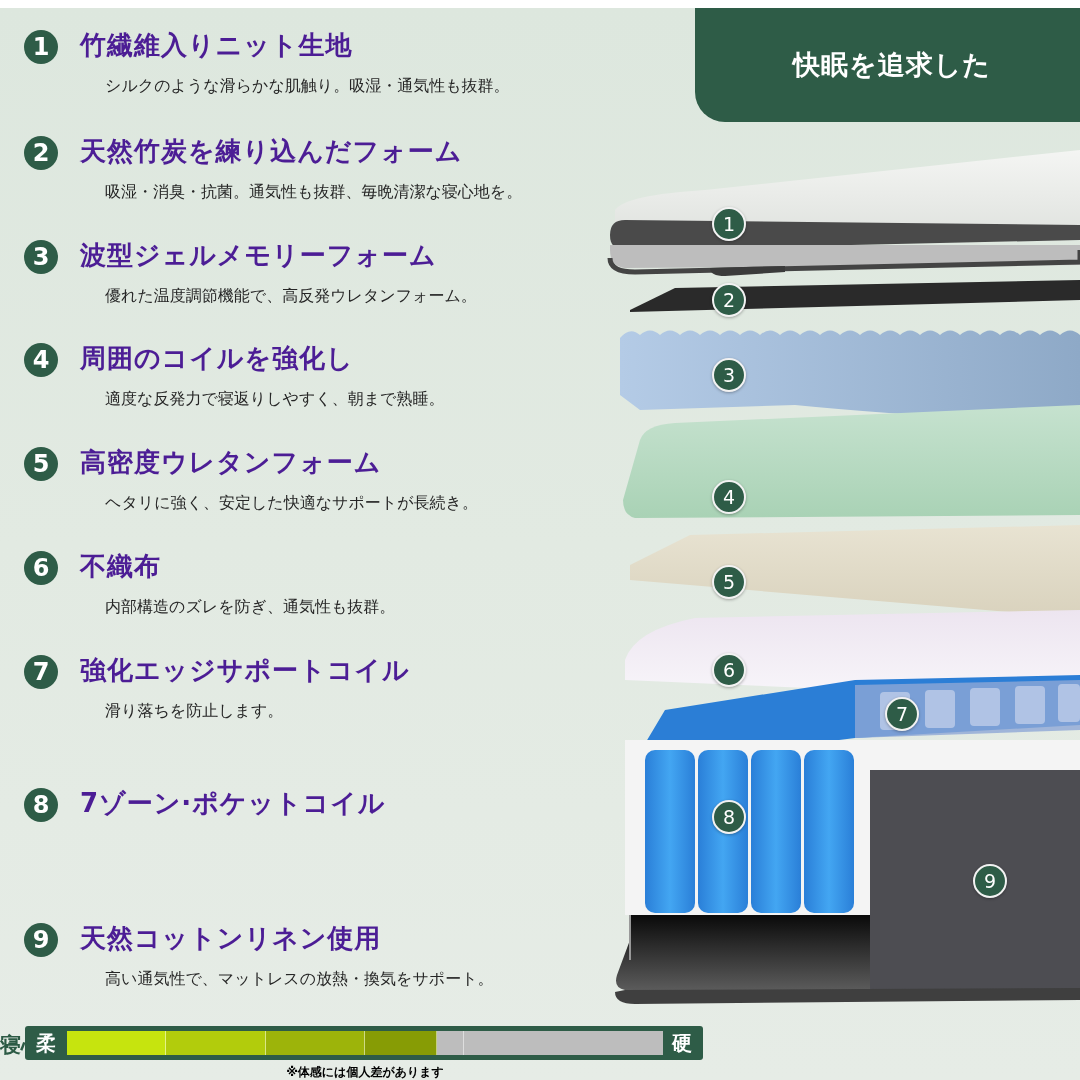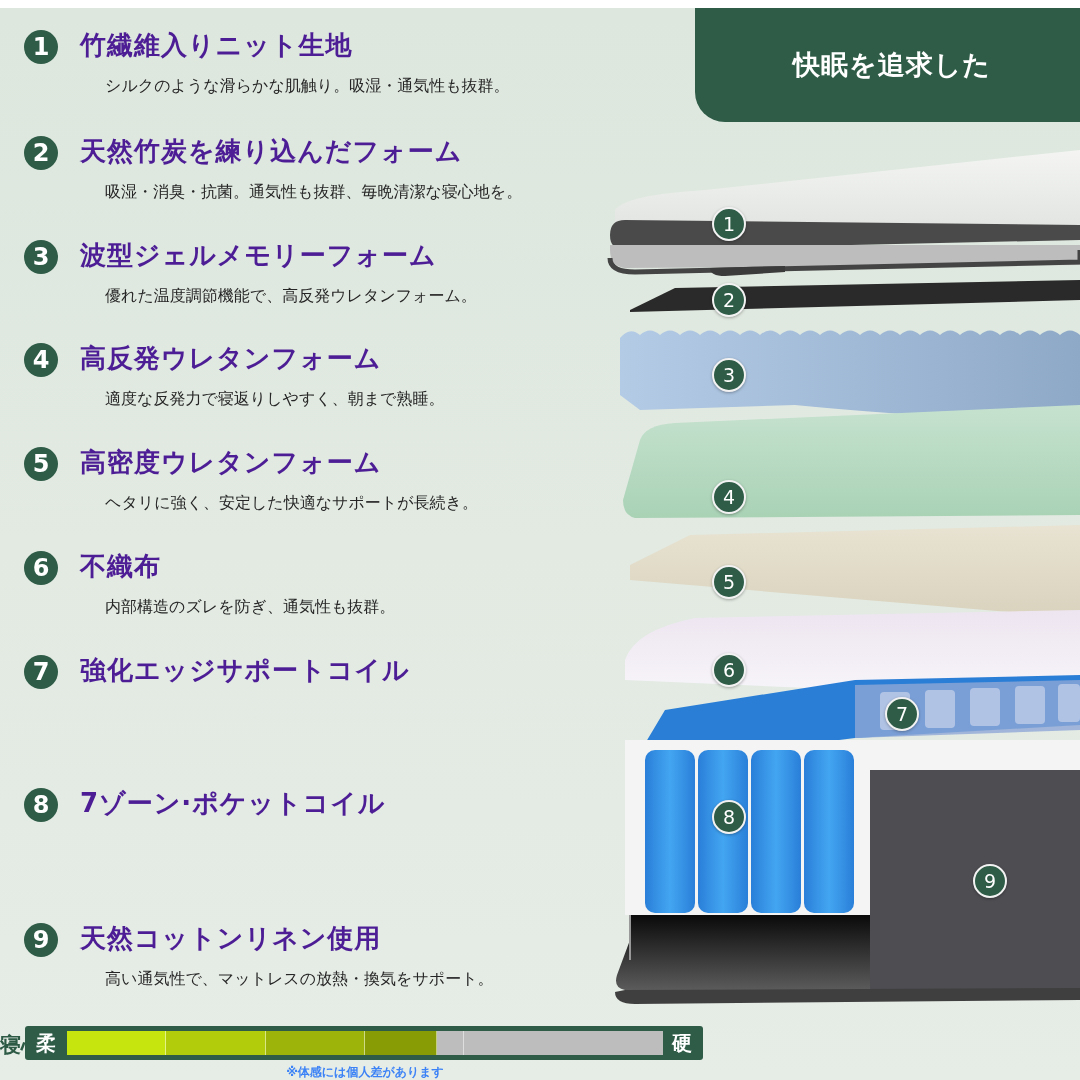--- a/index.html
+++ b/index.html
@@ -57,21 +57,21 @@
     position:absolute; top:0; height:34px; width:38px; color:#fff;
     font-size:20px; font-weight:bold; display:flex; align-items:center; justify-content:center;
   }
   .firm-track {
     position:absolute; left:42px; top:5px; width:596px; height:24px;
     background:#bdbdbd; display:flex;
   }
   .firm-seg { height:24px; border-right:1px solid rgba(255,255,255,.5); box-sizing:border-box; }
   .firm-note {
     position:absolute; left:0; width:730px; top:1064px; text-align:center;
-    font-size:12px; font-weight:bold; color:#3b82f6;
+    font-size:12px; font-weight:bold; color:#000000;
   }
 </style>
 </head>
 <body>
 
 <div class="canvas"></div>
 
 <div class="title-badge">
   <div>快眠を追求した</div>
 </div>
@@ -93,21 +93,21 @@
   </div>
   <div class="feature" style="top:210px">
     <div class="num">3</div>
     <div class="ftitle">波型ジェルメモリーフォーム</div>
     <div class="fdesc">
         <div>優れた温度調節機能で、高反発ウレタンフォーム。</div>
       </div>
   </div>
   <div class="feature" style="top:313px">
     <div class="num">4</div>
-    <div class="ftitle">高反発ウレタンフォーム</div>
+    <div class="ftitle">周囲のコイルを強化し</div>
     <div class="fdesc">
         <div>適度な反発力で寝返りしやすく、朝まで熟睡。</div>
       </div>
   </div>
   <div class="feature" style="top:417px">
     <div class="num">5</div>
     <div class="ftitle">高密度ウレタンフォーム</div>
     <div class="fdesc">
         <div>ヘタリに強く、安定した快適なサポートが長続き。</div>
       </div>
@@ -116,20 +116,21 @@
     <div class="num">6</div>
     <div class="ftitle">不織布</div>
     <div class="fdesc">
         <div>内部構造のズレを防ぎ、通気性も抜群。</div>
       </div>
   </div>
   <div class="feature" style="top:625px">
     <div class="num">7</div>
     <div class="ftitle">強化エッジサポートコイル</div>
     <div class="fdesc">
+      <div>滑り落ちを防止します。</div>
     </div>
   </div>
   <div class="feature" style="top:758px">
     <div class="num">8</div>
     <div class="ftitle">7ゾーン·ポケットコイル</div>
     <div class="fdesc">
     </div>
   </div>
   <div class="feature" style="top:893px">
     <div class="num">9</div>

